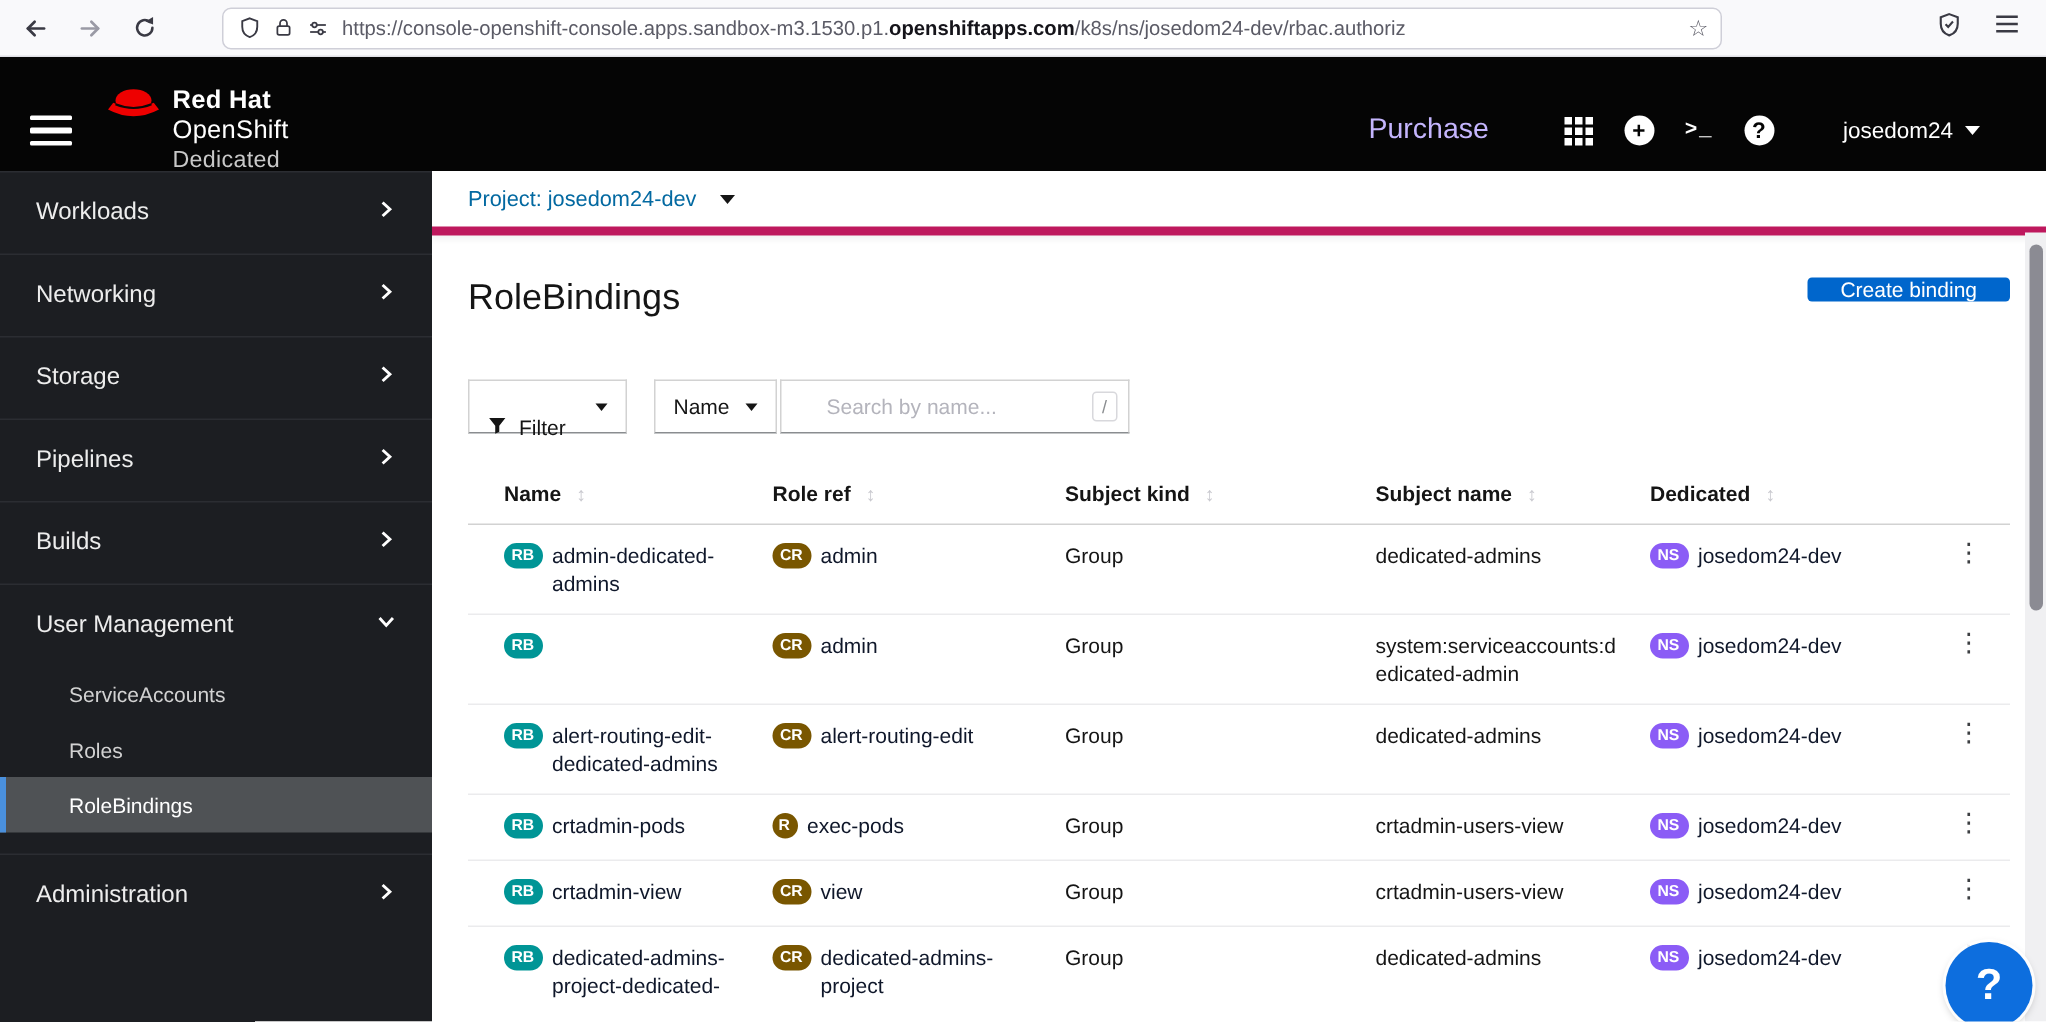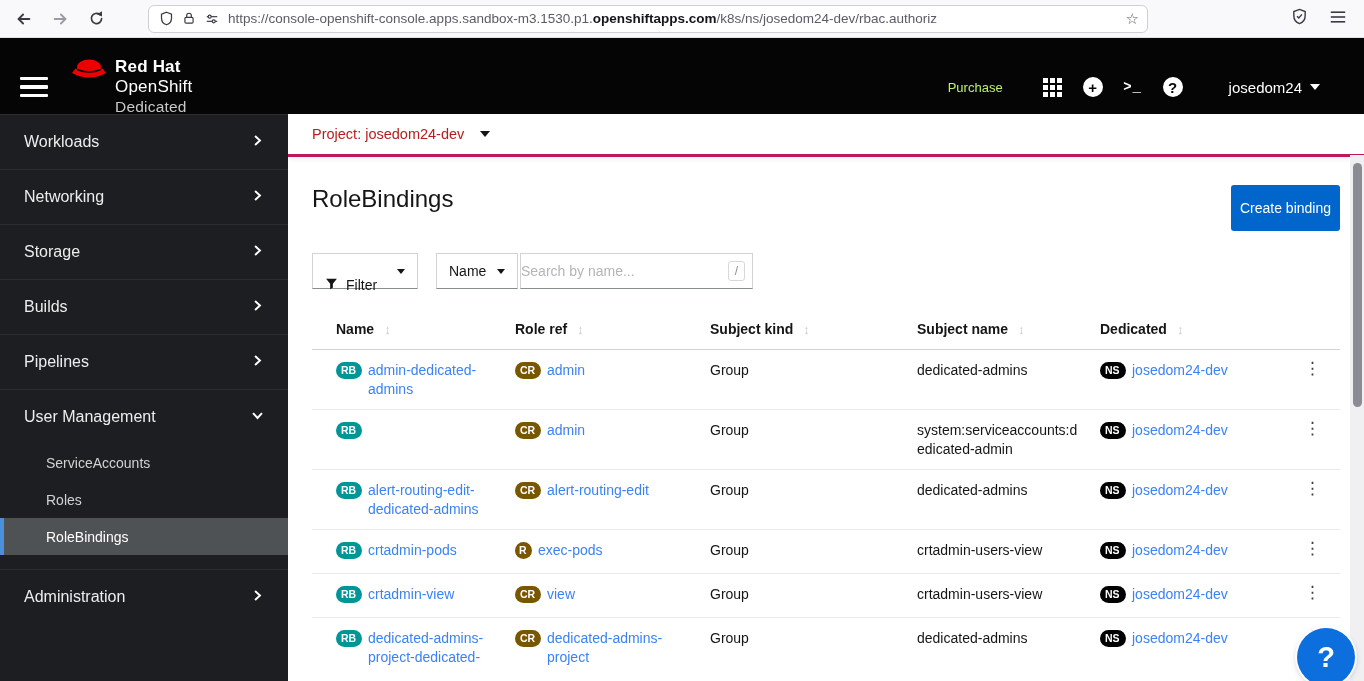--- a/index.html
+++ b/index.html
@@ -29,21 +29,21 @@
   .masthead { position:absolute; top:38px; left:0; right:0; height:98px;
               background:#050505; display:flex; align-items:center; color:#fff; }
   .mast-burger { width:28px; margin:0 0 0 20px; cursor:pointer; }
   .mast-burger span { display:block; height:3.5px; background:#fff; margin:5px 0; border-radius:1px; }
   .brand { display:flex; align-items:flex-start; margin-left:20px; gap:7px; }
   .brand-text { line-height:20px; font-size:17px; letter-spacing:.2px; }
   .brand-l1 { font-weight:700; }
   .brand-l2 { font-weight:400; }
   .brand-l3 { font-weight:400; color:#c8c8c8; font-size:15.5px; }
   .mast-right { margin-left:auto; display:flex; align-items:center; padding-right:44px; }
-  .purchase { font-size:13px; color:#bef264; cursor:pointer; margin-right:30px; }
+  .purchase { font-size:19px; color:#c4b5fd; cursor:pointer; margin-right:40px; }
   .m-ico { width:40px; display:flex; justify-content:center; align-items:center; cursor:pointer; }
   .grid-ico { display:grid; grid-template-columns:repeat(3,5px); grid-gap:2px; }
   .grid-ico i { width:5px; height:5px; background:#fff; }
   .circ { width:20px; height:20px; border-radius:50%; background:#fff; color:#050505;
           font-weight:700; font-size:15px; display:flex; align-items:center; justify-content:center; }
   .term-ico { font-family:"Liberation Mono", monospace; font-weight:700; font-size:14px; color:#fff; letter-spacing:1px; }
   .user-menu { display:flex; align-items:center; gap:8px; margin-left:36px; font-size:15px; cursor:pointer;text-align:right; }
   .caret-down-w { width:0; height:0; border-left:5px solid transparent; border-right:5px solid transparent; border-top:6px solid #fff; }
 
   
@@ -54,60 +54,60 @@
               border-top:1px solid #2b2d32; }
   .subnav { padding-bottom:14px; }
   .subnav-item { height:37px; display:flex; align-items:center; padding-left:46px;
                  font-size:14px; color:#d2d2d2; cursor:pointer; }
   .subnav-item.selected { background:#4f5255; border-left:4px solid #4a90dd;
                           padding-left:42px; color:#fff; }
 
   
   .main { position:absolute; top:114px; left:288px; right:0; bottom:0; background:#fff; overflow:hidden; }
   .project-bar { height:43px; background:#fff; display:flex; align-items:center;
-                 padding-left:24px; font-size:14.5px; color:#b91c1c; position:relative; z-index:2;
-                 border-bottom:3px solid #be185d; box-shadow:0 3px 4px rgba(0,0,0,.05); cursor:pointer; }
+                 padding-left:24px; font-size:14.5px; color:#0369a1; position:relative; z-index:2;
+                 border-bottom:6px solid #be185d; box-shadow:0 3px 4px rgba(0,0,0,.05); cursor:pointer; }
   .caret-down-d { width:0; height:0; border-left:5px solid transparent; border-right:5px solid transparent;
                   border-top:6px solid #151515; margin-left:16px; }
   .content { padding:28px 24px 0; }
   .title-row { display:flex; justify-content:space-between; align-items:flex-start; height:30px; }
   .page-title { font-size:24px; font-weight:500; color:#151515; }
   .create-btn { background:#0066cc; color:#fff; border:none; border-radius:3px;
-                font-size:14px; font-family:inherit; padding:0 9px; height:46px; cursor:pointer; }
+                font-size:14px; font-family:inherit; padding:0 22px; height:16px; cursor:pointer; }
 
   .toolbar { margin-top:38px; display:flex; align-items:center; }
   .control { height:36px; background:#fff; border:1px solid #d2d2d2; border-bottom-color:#8a8d90;
              display:flex; align-items:center; font-size:14px; color:#151515; cursor:pointer; }
   .filter-dd { width:106px; padding:0 12px; justify-content:space-between; margin-right:18px; }
   .filter-left { display:flex; align-items:center; gap:8px;margin-top:28px; }
   .name-dd { width:82px; padding:0 12px; justify-content:space-between; }
-  .search-box { width:233px; padding:0 7px 0 0; margin-left:2px; justify-content:space-between; cursor:text; }
+  .search-box { width:233px; padding:0 7px 0 30px; margin-left:2px; justify-content:space-between; cursor:text; }
   .placeholder { color:#b4b4bc; }
   .slash-badge { border:1px solid #d8d8dc; border-radius:3px; color:#8a8d90;
                  font-size:12px; line-height:18px; padding:0 6px; }
   .caret-sm { width:0; height:0; border-left:4.5px solid transparent; border-right:4.5px solid transparent;
               border-top:5.5px solid #151515; }
 
   
   .table { margin-top:21px; }
   .trow { display:grid; grid-template-columns:203px 195px 195px 195px 200px 41px; }
   .thead { border-bottom:1px solid #d2d2d2; }
   .thead .cell { font-weight:700; padding:10px 16px 10px 0; display:flex; align-items:center; gap:10px; }
   .cell { font-size:14px; color:#151515; line-height:19px; padding:11px 16px 10px 0; }
   .cell.c1 { padding-left:24px; }
   .badge-cell { display:flex; gap:6px; align-items:flex-start; }
   .tbody .trow { min-height:44px; }
   .tbody .trow + .trow { border-top:1px solid #ebebed; }
   .badge { flex:none; display:inline-block; min-width:26px; text-align:left; border-radius:30px;
            color:#fff; font-size:10.5px; font-weight:700; line-height:17px; padding:0 5px; margin-top:1px; }
   .b-rb   { background:#009596; }
   .b-role { background:#795600; }
-  .b-ns   { background:#000000; }
+  .b-ns   { background:#8b5cf6; }
   .badge.single { min-width:17px; padding:0 4px; border-radius:50%; }
-  .link { color:#3b82f6; text-decoration:none; overflow-wrap:anywhere; cursor:pointer; }
+  .link { color:#0f172a; text-decoration:none; overflow-wrap:anywhere; cursor:pointer; }
   .c1 .link { max-width:134px; }
   .c2 .link { max-width:130px; }
   .c4 { overflow-wrap:anywhere;margin-left:12px; }
   .sort { color:#c9c9cf; font-size:13px; font-weight:400; }
   .kebab { text-align:center; padding-top:9px; font-size:17px; color:#3c3f42; cursor:pointer; letter-spacing:0; }
 
   
   .scrollbar { position:absolute; top:155px; right:0; width:14px; bottom:0; background:#f0f0f2; z-index:5; }
   .scroll-thumb { position:absolute; top:8px; left:2.5px; width:9px; height:244px;
                   background:#8b8b93; border-radius:5px; cursor:pointer; }
@@ -250,27 +250,27 @@
           <polyline points="5,2.5 11,8 5,13.5" fill="none" stroke="#fff" stroke-width="2.4"></polyline>
         </svg></span>
     </div>
     <div class="nav-item">
       <span>Storage</span>
       <span><svg width="13" height="13" viewBox="0 0 16 16">
           <polyline points="5,2.5 11,8 5,13.5" fill="none" stroke="#fff" stroke-width="2.4"></polyline>
         </svg></span>
     </div>
     <div class="nav-item">
+      <span>Pipelines</span>
+      <span><svg width="13" height="13" viewBox="0 0 16 16">
+          <polyline points="5,2.5 11,8 5,13.5" fill="none" stroke="#fff" stroke-width="2.4"></polyline>
+        </svg></span>
+    </div>
+    <div class="nav-item">
       <span>Builds</span>
-      <span><svg width="13" height="13" viewBox="0 0 16 16">
-          <polyline points="5,2.5 11,8 5,13.5" fill="none" stroke="#fff" stroke-width="2.4"></polyline>
-        </svg></span>
-    </div>
-    <div class="nav-item">
-      <span>Pipelines</span>
       <span><svg width="13" height="13" viewBox="0 0 16 16">
           <polyline points="5,2.5 11,8 5,13.5" fill="none" stroke="#fff" stroke-width="2.4"></polyline>
         </svg></span>
     </div>
     <div class="nav-item">
       <span>User Management</span>
       <span><svg width="13" height="13" viewBox="0 0 16 16">
           <polyline points="2.5,5 8,11 13.5,5" fill="none" stroke="#fff" stroke-width="2.4"></polyline>
         </svg></span>
     </div>

